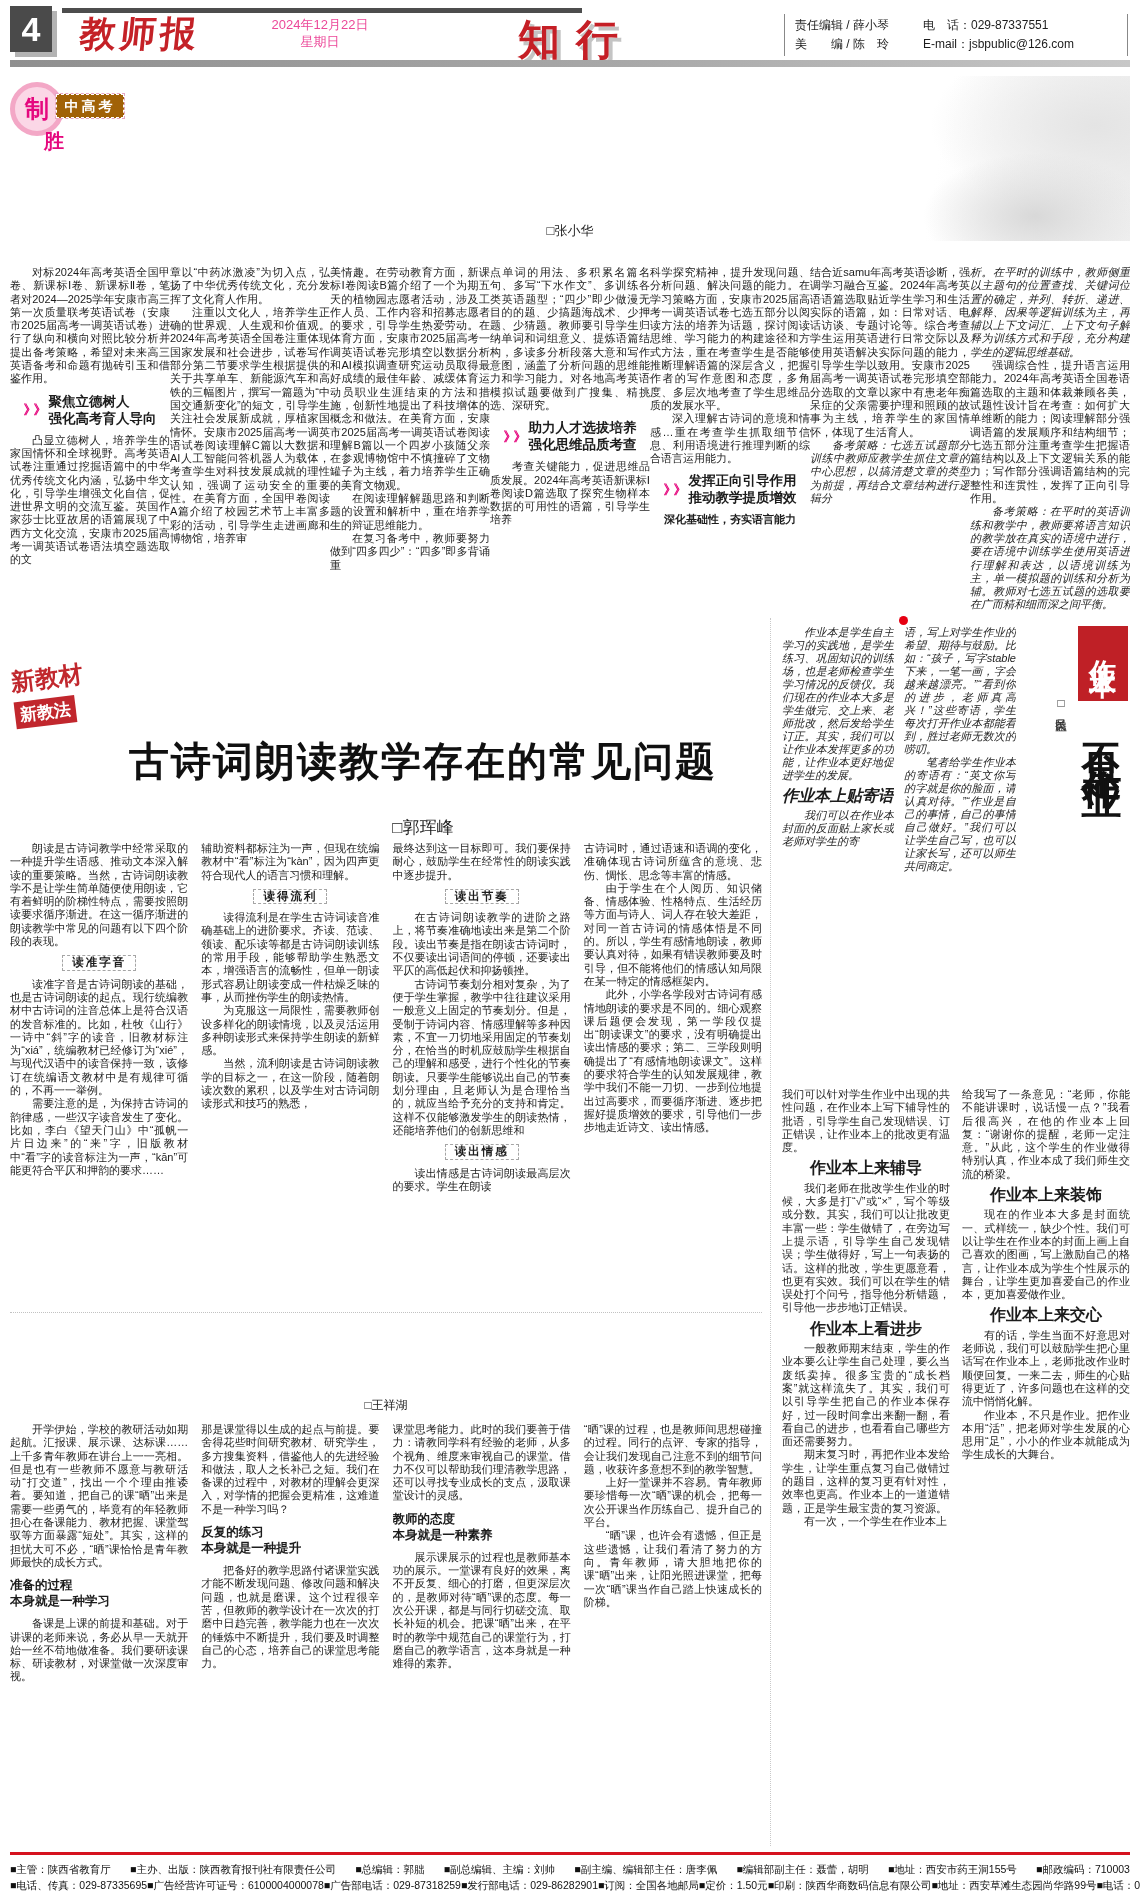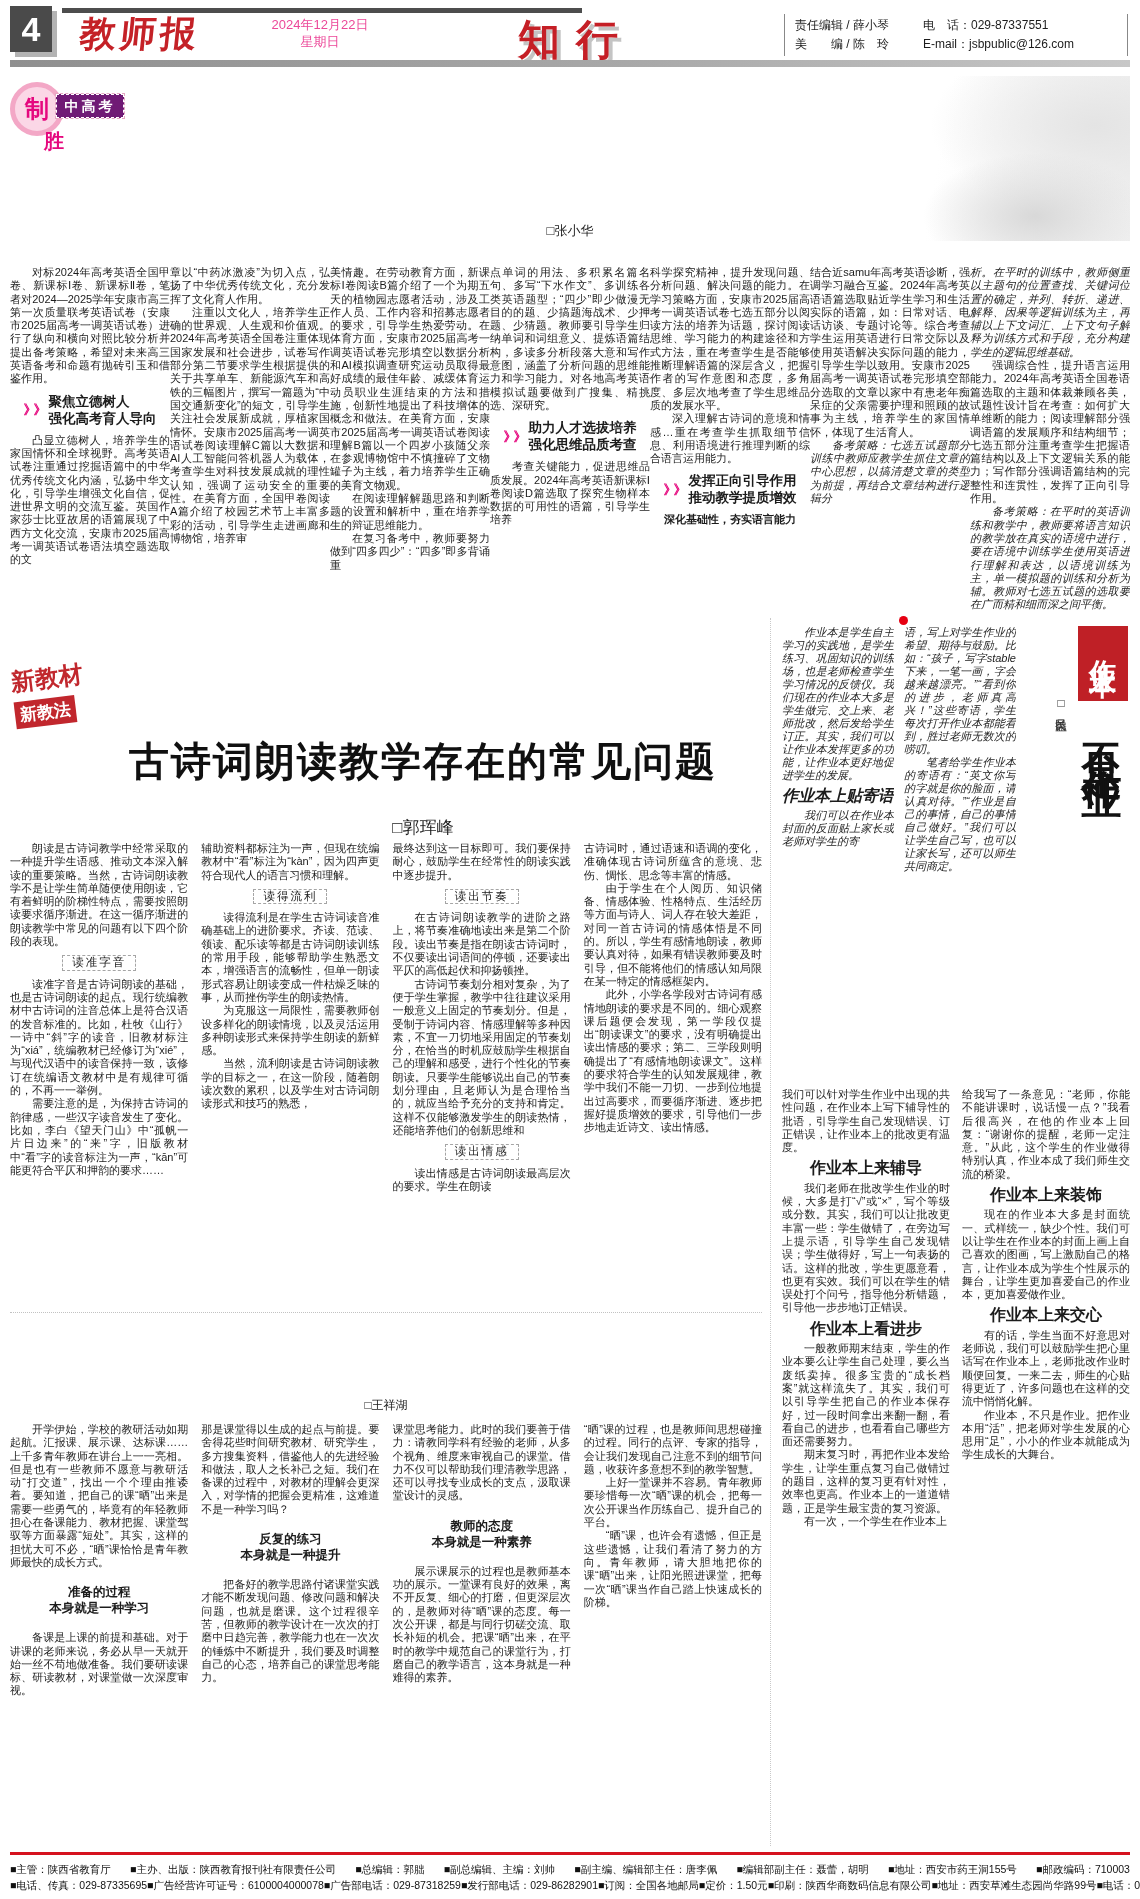--- a/index.html
+++ b/index.html
@@ -26,21 +26,21 @@
       background:
         radial-gradient(ellipse 160px 90px at 78% 85%, #d8d8d8 0%, rgba(216,216,216,0) 70%),
         radial-gradient(ellipse 220px 120px at 92% 30%, #e4e4e4 0%, rgba(228,228,228,0) 75%),
         linear-gradient(100deg, rgba(240,240,240,0) 55%, #f0f0f0 100%);}
   .badge1{position:absolute;left:0;top:6px;width:120px;height:78px;}
   .badge1-circle{position:absolute;left:0;top:0;width:44px;height:44px;border-radius:50%;
       background:#fbd7e6;border:5px solid #f3a7c6;display:flex;align-items:center;justify-content:center;}
   .badge1-circle span{color:#e5087e;font-size:24px;font-weight:bold;font-family:"DejaVu Serif",serif;}
   .badge1-char2{position:absolute;left:34px;top:46px;color:#e5087e;font-size:20px;font-weight:bold;
       font-family:"DejaVu Serif",serif;}
-  .badge1-ribbon{position:absolute;left:46px;top:12px;width:66px;height:22px;background:#701a75;
+  .badge1-ribbon{position:absolute;left:46px;top:12px;width:66px;height:22px;background:#a16207;
       border:1px dashed #fff;outline:1px dashed #e5a7c3;color:#fff;font-size:14px;font-weight:bold;
       text-align:center;line-height:22px;letter-spacing:3px;}
   .a1-headline{position:absolute;left:0;right:0;top:36px;margin:0;text-align:center;white-space:nowrap;
       font-size:47px;font-weight:bold;letter-spacing:2px;text-shadow:0 0 8px #fff;}
   .a1-headline .hlp{font-family:"Liberation Sans",sans-serif;}
   .t-hp{color:#e5087e;} .t-hb{color:#141414;}
   .a1-subtitle{position:absolute;left:0;right:0;top:118px;text-align:center;
       font-family:"DejaVu Serif","Liberation Serif",serif;font-size:17px;color:#222;}
   .a1-byline{position:absolute;left:0;right:0;top:146px;text-align:center;font-size:13px;color:#222;}
   .a1-body{position:absolute;left:0;right:0;top:190px;height:388px;display:flex;}
@@ -49,23 +49,23 @@
   .blk{margin:0;}
   .blk .mk{display:none;}
   .t-p{text-indent:2em;}
   .t-strat{text-indent:2em;}
   .t-strat .tx,.t-strat0 .tx{font-family:"DejaVu Serif","Liberation Serif",serif;font-style:italic;color:#222;}
   .t-sub{display:flex;align-items:center;justify-content:center;gap:5px;margin:7px 0;text-indent:0;}
   .t-sub .mk{display:block;color:#e5087e;font-weight:bold;font-size:13px;letter-spacing:-3px;}
   .t-sub .tx{white-space:pre-line;font-weight:bold;font-size:13.5px;line-height:17px;text-align:left;}
   .t-bold{font-weight:bold;text-align:center;margin:3px 0;}
   .t-mini{text-align:center;margin:7px 0;text-indent:0;}
-  .t-mini .tx{display:inline-block;border:1px dashed #a5a5a5;padding:0 9px;font-weight:normal;font-size:11.5px;letter-spacing:2px;}
+  .t-mini .tx{display:inline-block;border:1px dashed #a5a5a5;padding:0 9px;font-weight:bold;font-size:11.5px;letter-spacing:2px;}
   .t-mini2 .tx{white-space:pre-line;font-weight:bold;font-size:12.5px;line-height:16px;}
-  .t-mini2{text-align:center;margin:15px 0;text-indent:0;}
+  .t-mini2{text-align:left;margin:8px 0;text-indent:0;}
   .t-shead{font-weight:bold;text-align:center;margin:7px 0;font-size:16px;text-indent:0;}
   
   .a2{position:absolute;top:660px;left:10px;width:752px;height:650px;}
   .badge2{position:absolute;left:4px;top:2px;width:74px;height:84px;transform:rotate(-7deg);}
   .badge2 .b2l1{display:block;color:#c1272d;font-weight:bold;font-size:24px;font-family:"DejaVu Serif",serif;}
   .badge2 .b2l2{display:inline-block;margin-top:4px;background:#c1272d;color:#fff;font-weight:bold;
       font-size:17px;padding:2px 5px;font-family:"DejaVu Serif",serif;}
   .a2-headline{position:absolute;left:84px;right:10px;top:74px;margin:0;text-align:center;
       font-size:40px;font-weight:900;color:#101010;letter-spacing:2px;font-family:"DejaVu Sans",sans-serif;}
   .a2-byline{position:absolute;left:84px;right:10px;top:156px;text-align:center;font-size:17px;}

